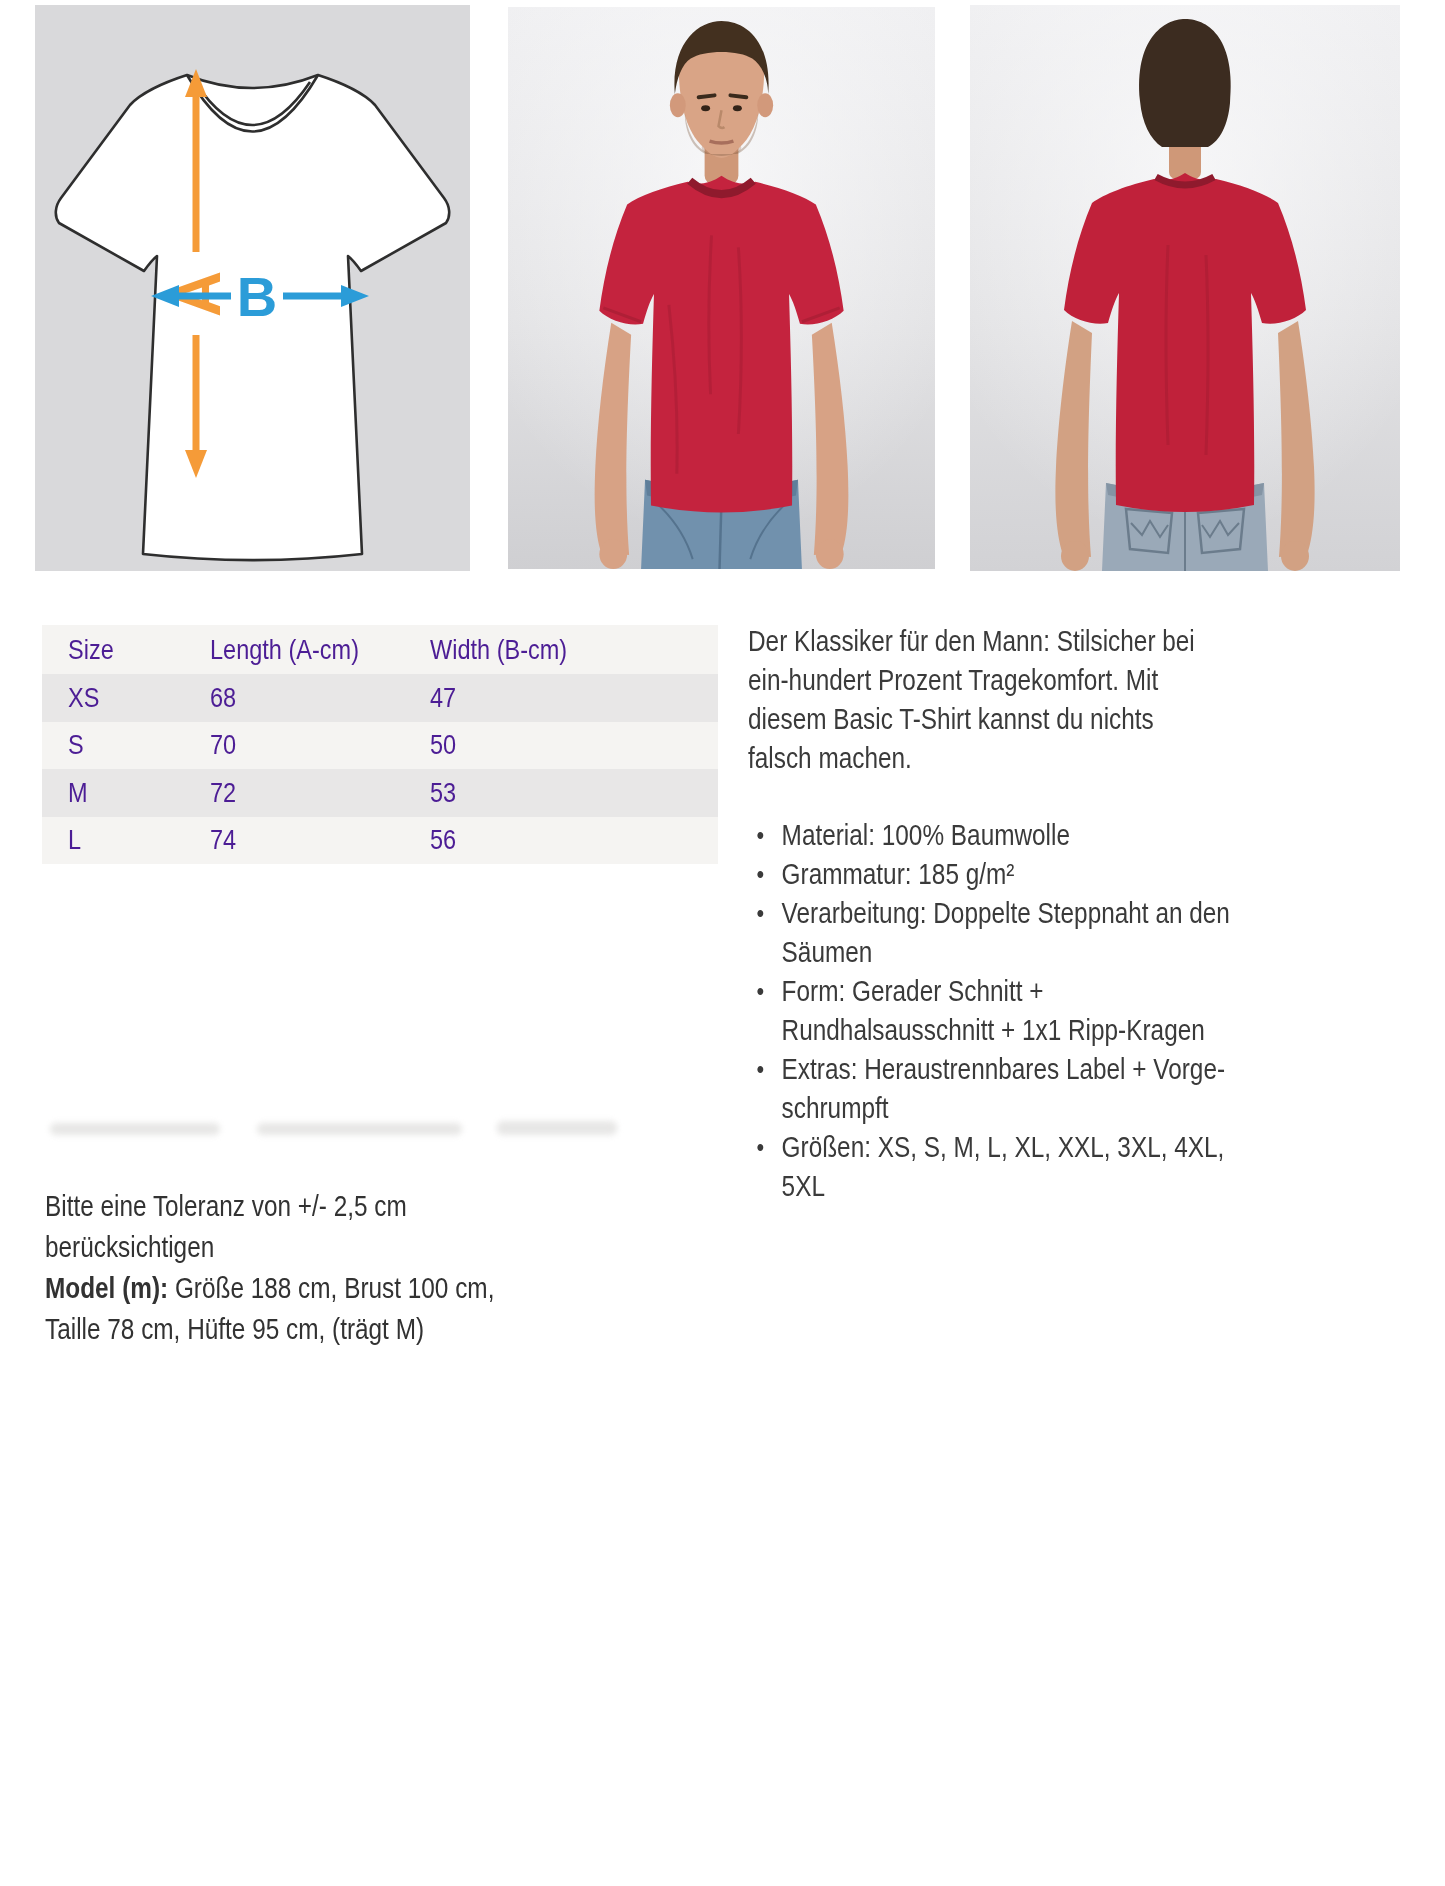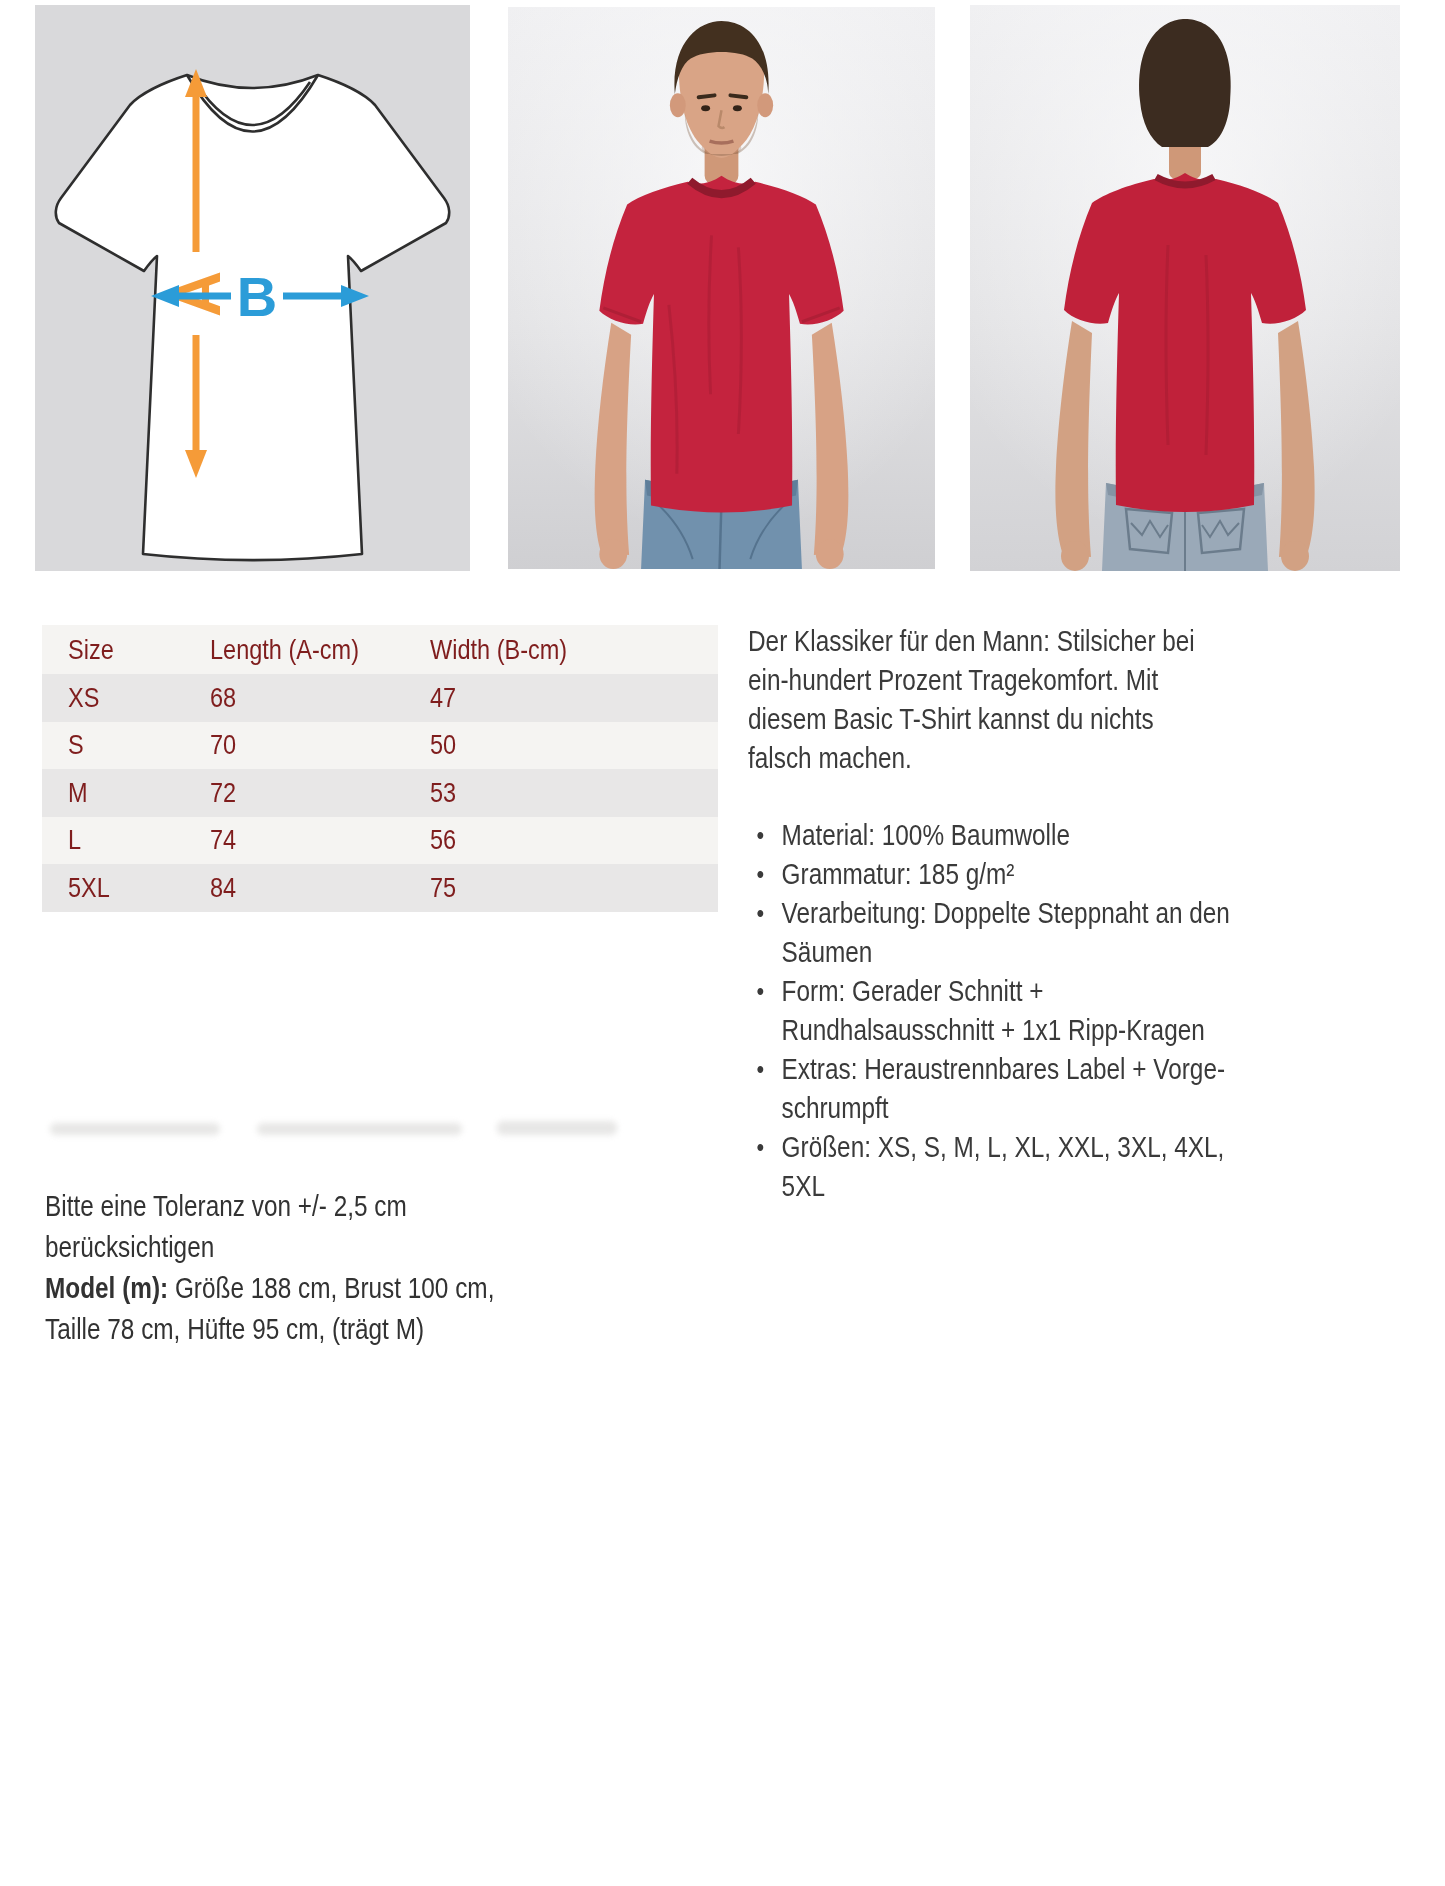--- a/index.html
+++ b/index.html
@@ -11,21 +11,21 @@
   .panel{position:absolute;top:5px;height:566px;overflow:hidden;}
   .panel svg{display:block;width:100%;height:100%;}
   #diagram-panel{left:35px;width:435px;background:#d9d9db;}
   #front-panel{left:508px;width:427px;}
   #back-panel{left:970px;width:430px;}
 
   
   .size-table{
     position:absolute;left:42px;top:625px;width:676px;
     border-collapse:collapse;table-layout:fixed;
-    font-size:28px;color:#7f1d1d;
+    font-size:28px;color:#4c1d95;
   }
   .size-table td{padding:0;vertical-align:middle;overflow:hidden;white-space:nowrap;}
   .size-table td:first-child{padding-left:26px;}
   .size-table tr{height:47.5px;}
   .size-table tr.hdr{height:49px;}
   .row-light{background:#f5f4f2;}
   .row-dark{background:#e8e7e7;margin-left:8px;}
 
   
   .cx{display:inline-block;transform:scaleX(.84);transform-origin:0 50%;white-space:nowrap;}
@@ -221,25 +221,20 @@
     <tr class="row-dark">
       <td><span class="cx">M</span></td>
       <td><span class="cx">72</span></td>
       <td><span class="cx">53</span></td>
     </tr>
     <tr class="row-light">
       <td><span class="cx">L</span></td>
       <td><span class="cx">74</span></td>
       <td><span class="cx">56</span></td>
     </tr>
-    <tr class="row-dark">
-      <td><span class="cx">5XL</span></td>
-      <td><span class="cx">84</span></td>
-      <td><span class="cx">75</span></td>
-    </tr>
   </tbody>
 </table>
 
 <div class="ghost">
   <div class="gbar" style="left:8px;top:20px;width:170px;height:12px;"></div>
   <div class="gbar" style="left:215px;top:20px;width:205px;height:12px;"></div>
   <div class="gbar" style="left:455px;top:18px;width:120px;height:14px;"></div>
 </div>
 
 <div class="desc cx-block">

